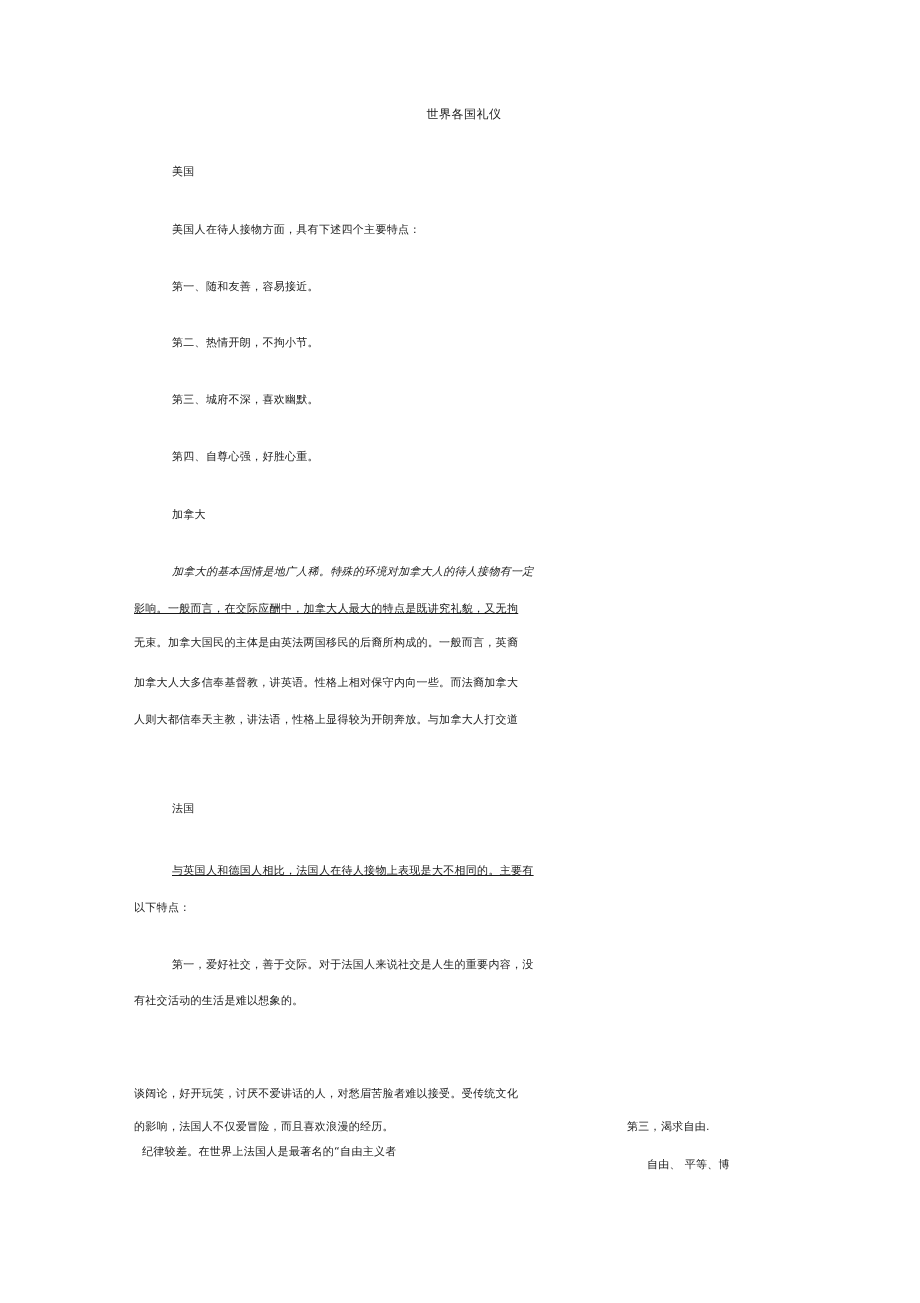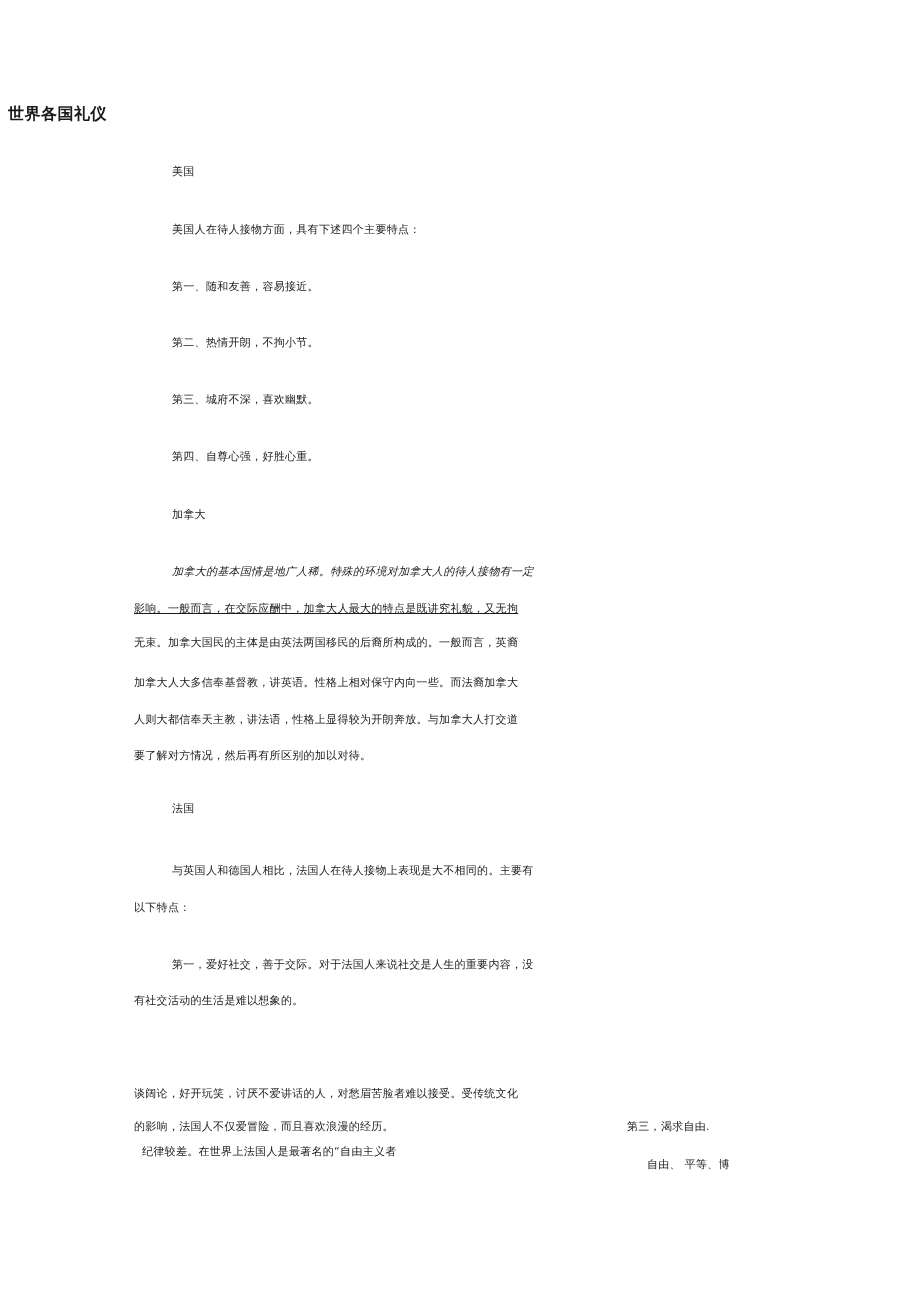--- a/index.html
+++ b/index.html
@@ -28,26 +28,26 @@
       font-size: 11px;
       line-height: 20px;
       white-space: nowrap;
       letter-spacing: 0.3px;
     }
     .title {
       position: absolute;
       left: 0;
       width: 920px;
       top: 104px;
-      font-size: 16px;
+      text-align: center;
+      font-size: 12px;
       line-height: 20px;
       letter-spacing: 0.5px;
       padding-left: 8px;
       box-sizing: border-box;
-      font-weight: bold;
     }
   </style>
 </head>
 <body>
 
 <div class="page">
 
   <div class="title">世界各国礼仪</div>
 
   <div class="t" style="left:172px; top:162px;">美国</div>
@@ -56,24 +56,23 @@
   <div class="t" style="left:172px; top:333px;">第二、热情开朗，不拘小节。</div>
   <div class="t" style="left:172px; top:390px;">第三、城府不深，喜欢幽默。</div>
   <div class="t" style="left:172px; top:447px;">第四、自尊心强，好胜心重。</div>
 
   <div class="t" style="left:172px; top:505px;">加拿大</div>
   <div class="t" style="left:172px; top:562px;font-style:italic;">加拿大的基本国情是地广人稀。特殊的环境对加拿大人的待人接物有一定</div>
   <div class="t" style="left:134px; top:599px;text-decoration:underline;">影响。一般而言，在交际应酬中，加拿大人最大的特点是既讲究礼貌，又无拘</div>
   <div class="t" style="left:134px; top:633px;">无束。加拿大国民的主体是由英法两国移民的后裔所构成的。一般而言，英裔</div>
   <div class="t" style="left:134px; top:673px;">加拿大人大多信奉基督教，讲英语。性格上相对保守内向一些。而法裔加拿大</div>
   <div class="t" style="left:134px; top:710px;">人则大都信奉天主教，讲法语，性格上显得较为开朗奔放。与加拿大人打交道</div>
-  <div class="t" style="left:134px; top:746px;">要了解对方情况，然后再有所区别的加以对待。</div>
 
   <div class="t" style="left:172px; top:799px;text-align:center;">法国</div>
-  <div class="t" style="left:172px; top:861px;">与英国人和德国人相比，法国人在待人接物上表现是大不相同的。主要有</div>
+  <div class="t" style="left:172px; top:861px;text-decoration:underline;">与英国人和德国人相比，法国人在待人接物上表现是大不相同的。主要有</div>
   <div class="t" style="left:134px; top:898px;">以下特点：</div>
 
   <div class="t" style="left:172px; top:955px;">第一，爱好社交，善于交际。对于法国人来说社交是人生的重要内容，没</div>
   <div class="t" style="left:134px; top:991px;">有社交活动的生活是难以想象的。</div>
 
   <div class="t" style="left:134px; top:1084px;">谈阔论，好开玩笑，讨厌不爱讲话的人，对愁眉苦脸者难以接受。受传统文化</div>
   <div class="t" style="left:134px; top:1117px;">的影响，法国人不仅爱冒险，而且喜欢浪漫的经历。</div>
 
   <div class="t" style="left:627px; top:1117px;">第三，渴求自由.</div>
   <div class="t" style="left:142px; top:1142px;">纪律较差。在世界上法国人是最著名的“自由主义者</div>

